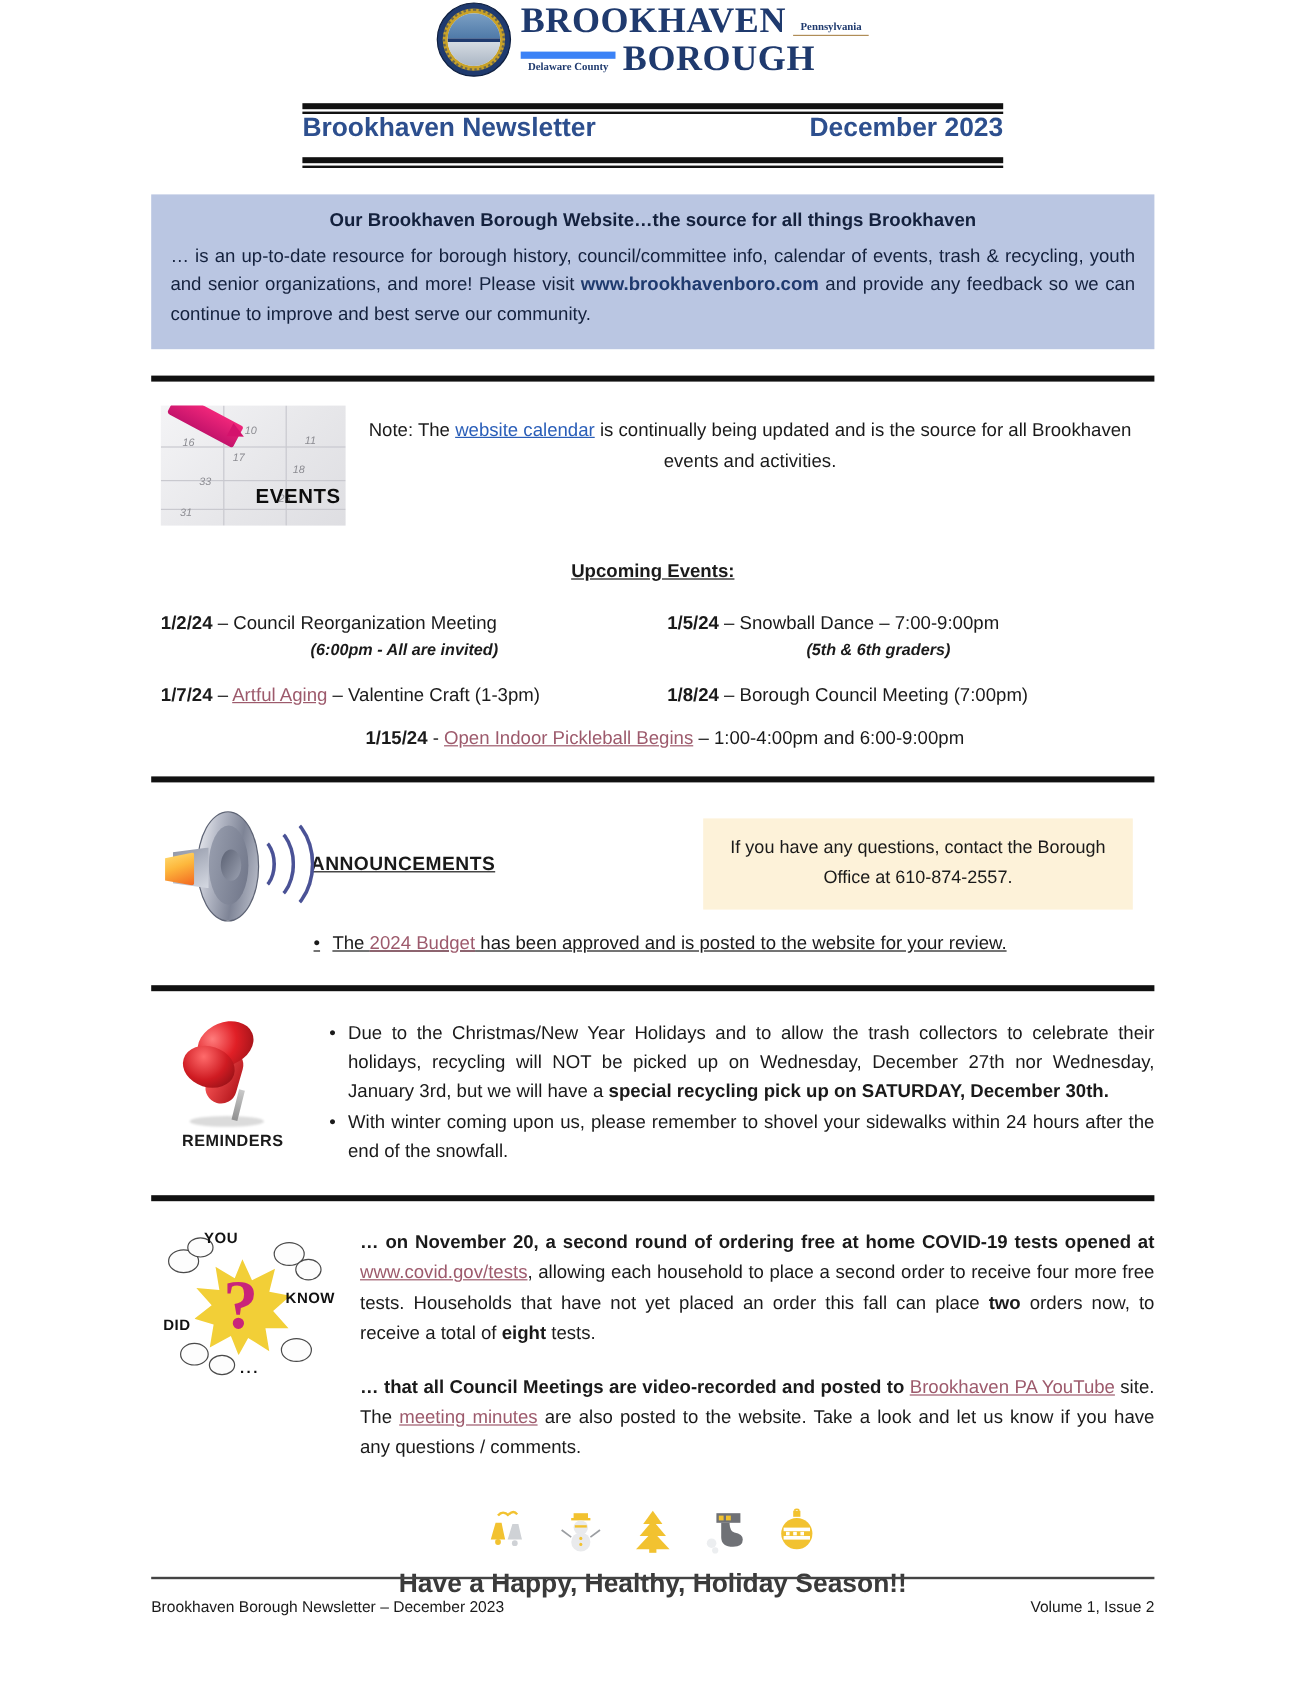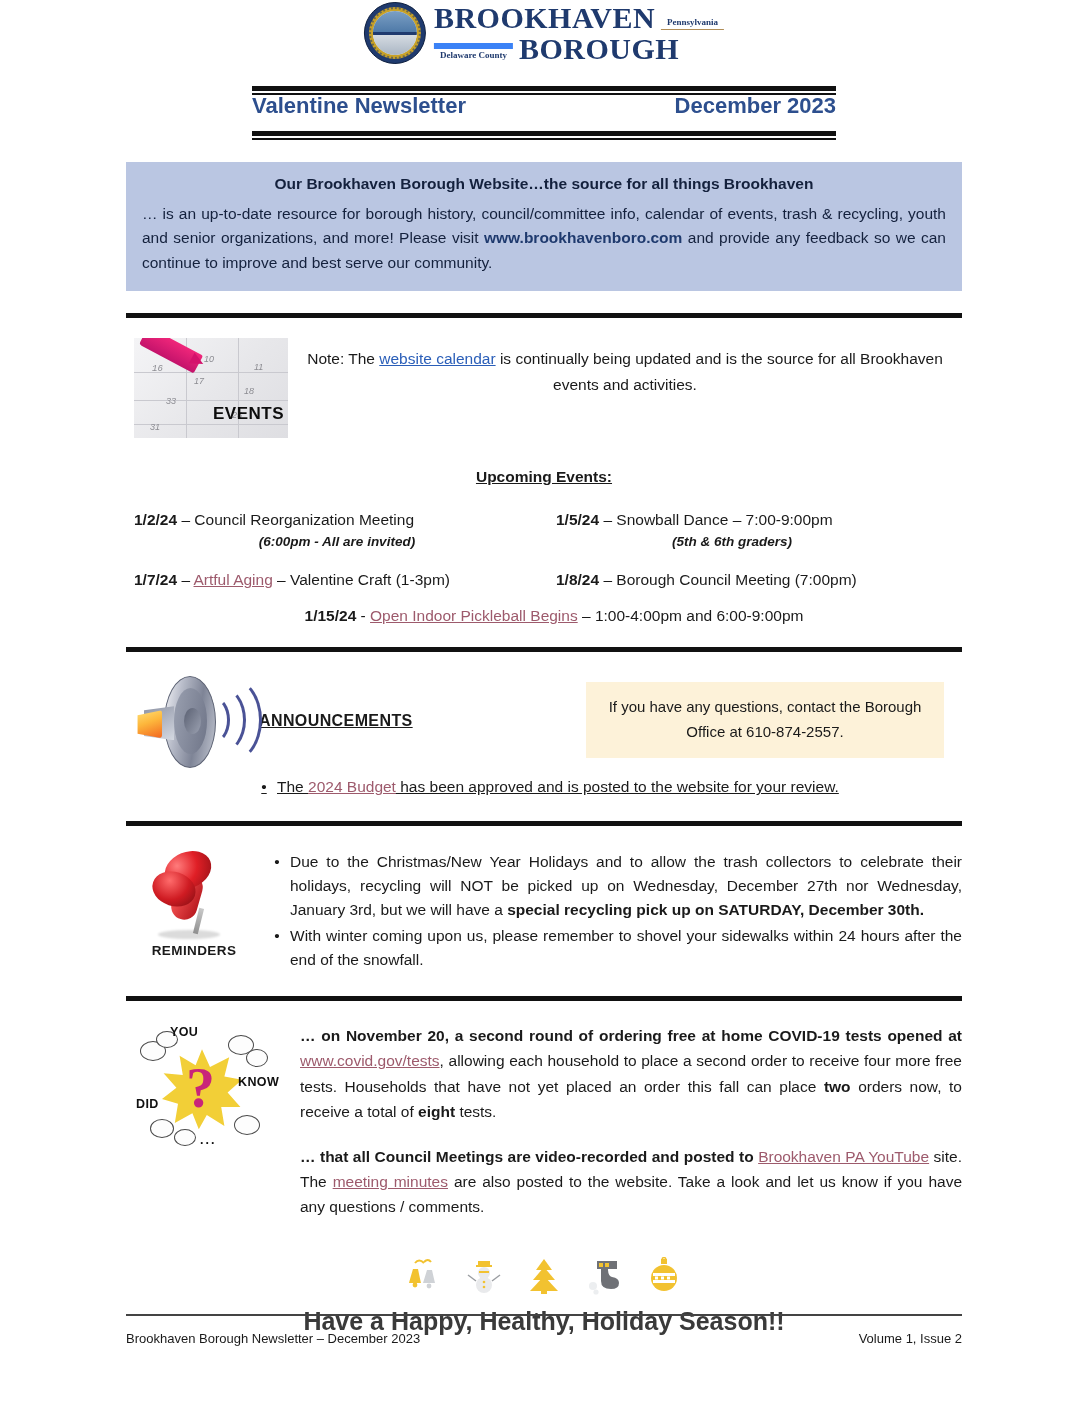--- a/index.html
+++ b/index.html
@@ -278,21 +278,21 @@
   }
 
   
   .holiday-icons {
     display: flex; justify-content: center; gap: 26px; margin-top: 14px;
     align-items: flex-end; height: 42px;
   }
   .hicon { width: 34px; height: 38px; position: relative; }
   .hicon svg { display: block; }
   .holiday-line {
-    text-align: center; font-size: 25px; font-weight: bold;
+    text-align: center; font-size: 22px; font-weight: bold;
     color: #3a3a3a; margin-top: 12px;
   }
 
   
   .footer-rule {
     position: absolute; left: 126px; right: 126px; bottom: 92px;
     height: 2px; background: #444;
   }
   .footer {
     position: absolute; left: 126px; right: 126px; bottom: 62px;
@@ -329,21 +329,21 @@
         </div>
       </div>
     </div>
 
     <div class="rule-pair rule-top">
       <div class="rule-thick"></div>
       <div class="rule-thin"></div>
     </div>
 
     <div class="title-band">
-      <div class="nl-title">Valentine Newsletter</div>
+      <div class="nl-title">Brookhaven Newsletter</div>
       <div class="nl-date">December 2023</div>
     </div>
 
     <div class="rule-pair rule-bot">
       <div class="rule-thick"></div>
       <div class="rule-thin"></div>
     </div>
   </div>
 
   <div class="blue-box">
@@ -354,21 +354,21 @@
   <div class="sec-rule"></div>
 
   <div class="events-sec">
     <div class="events-top">
       <div class="cal-img">
         <div class="gl" style="left:0;top:34px;width:154px;height:1px;"></div>
         <div class="gl" style="left:0;top:62px;width:154px;height:1px;"></div>
         <div class="gl" style="left:0;top:86px;width:154px;height:1px;"></div>
         <div class="gl" style="left:52px;top:0;width:1px;height:100px;"></div>
         <div class="gl" style="left:104px;top:0;width:1px;height:100px;"></div>
-        <div class="num" style="left:18px;top:26px;font-family:Liberation Mono, monospace;">16</div>
+        <div class="num" style="left:18px;top:26px;">16</div>
         <div class="num" style="left:70px;top:16px;">10</div>
         <div class="num" style="left:120px;top:24px;">11</div>
         <div class="num" style="left:60px;top:38px;">17</div>
         <div class="num" style="left:110px;top:48px;">18</div>
         <div class="num" style="left:32px;top:58px;">33</div>
         <div class="num" style="left:98px;top:72px;">25</div>
         <div class="num" style="left:16px;top:84px;">31</div>
         <div class="marker"></div>
         <div class="tip"></div>
         <div class="evt-label">EVENTS</div>

